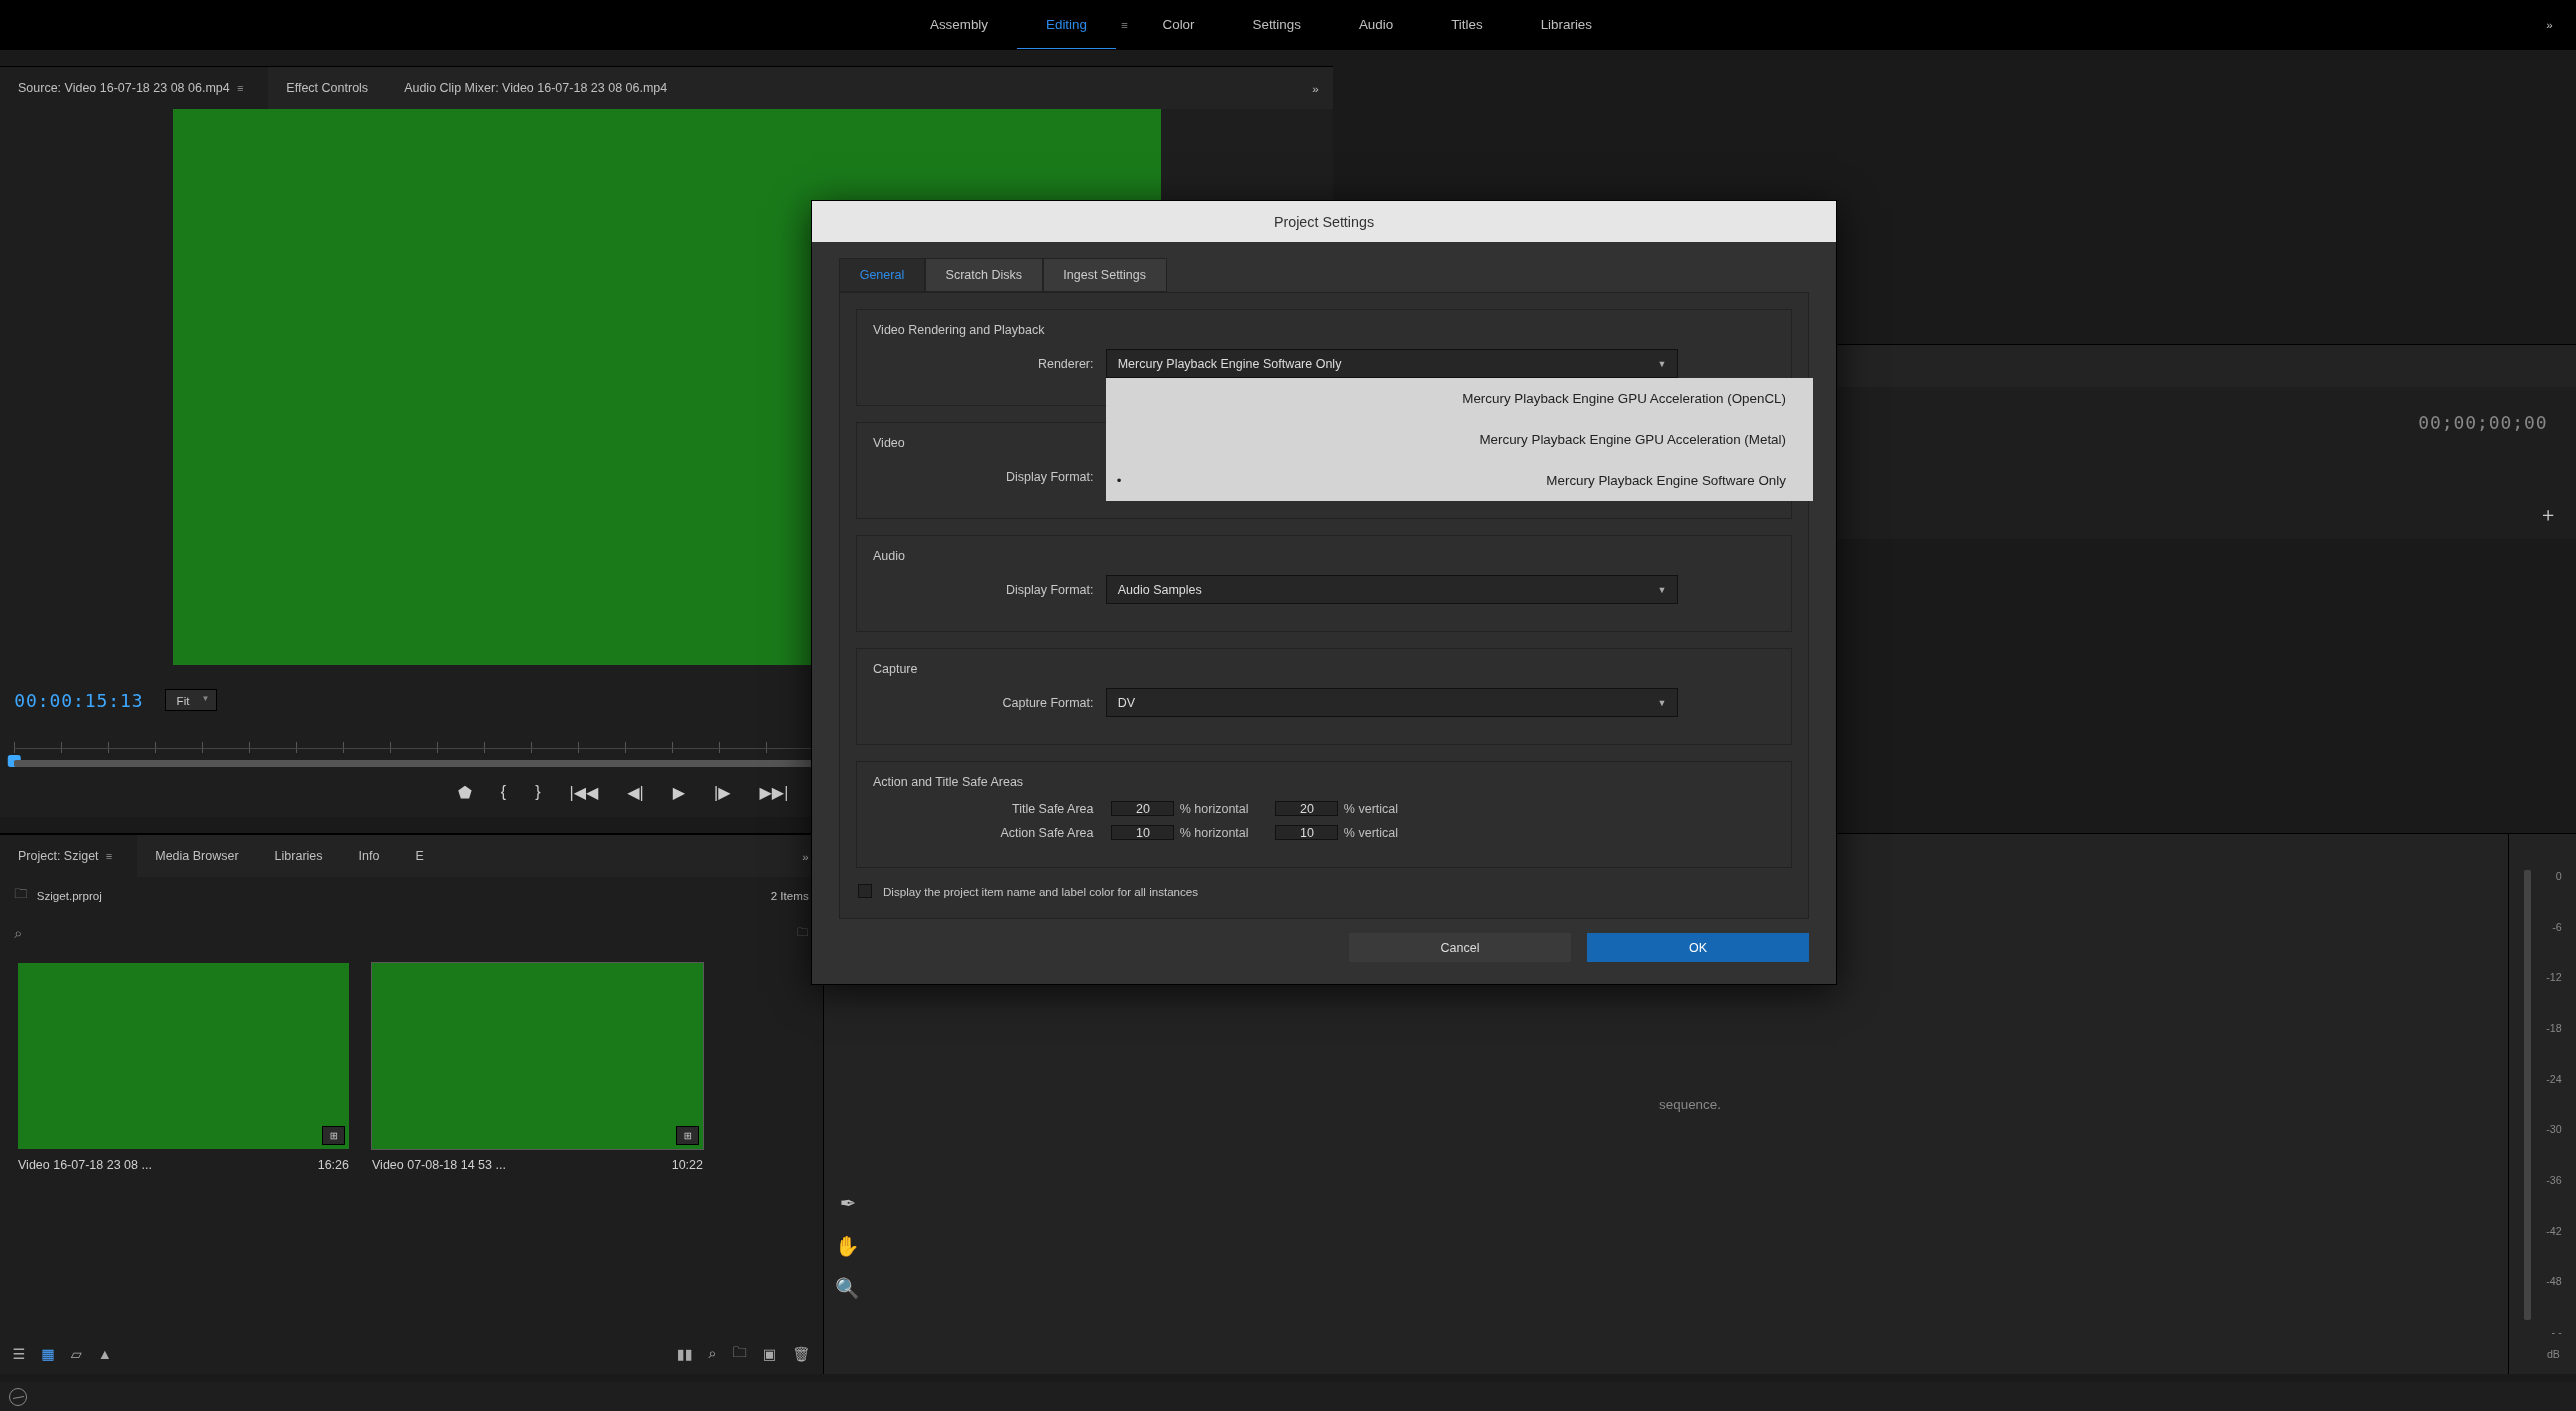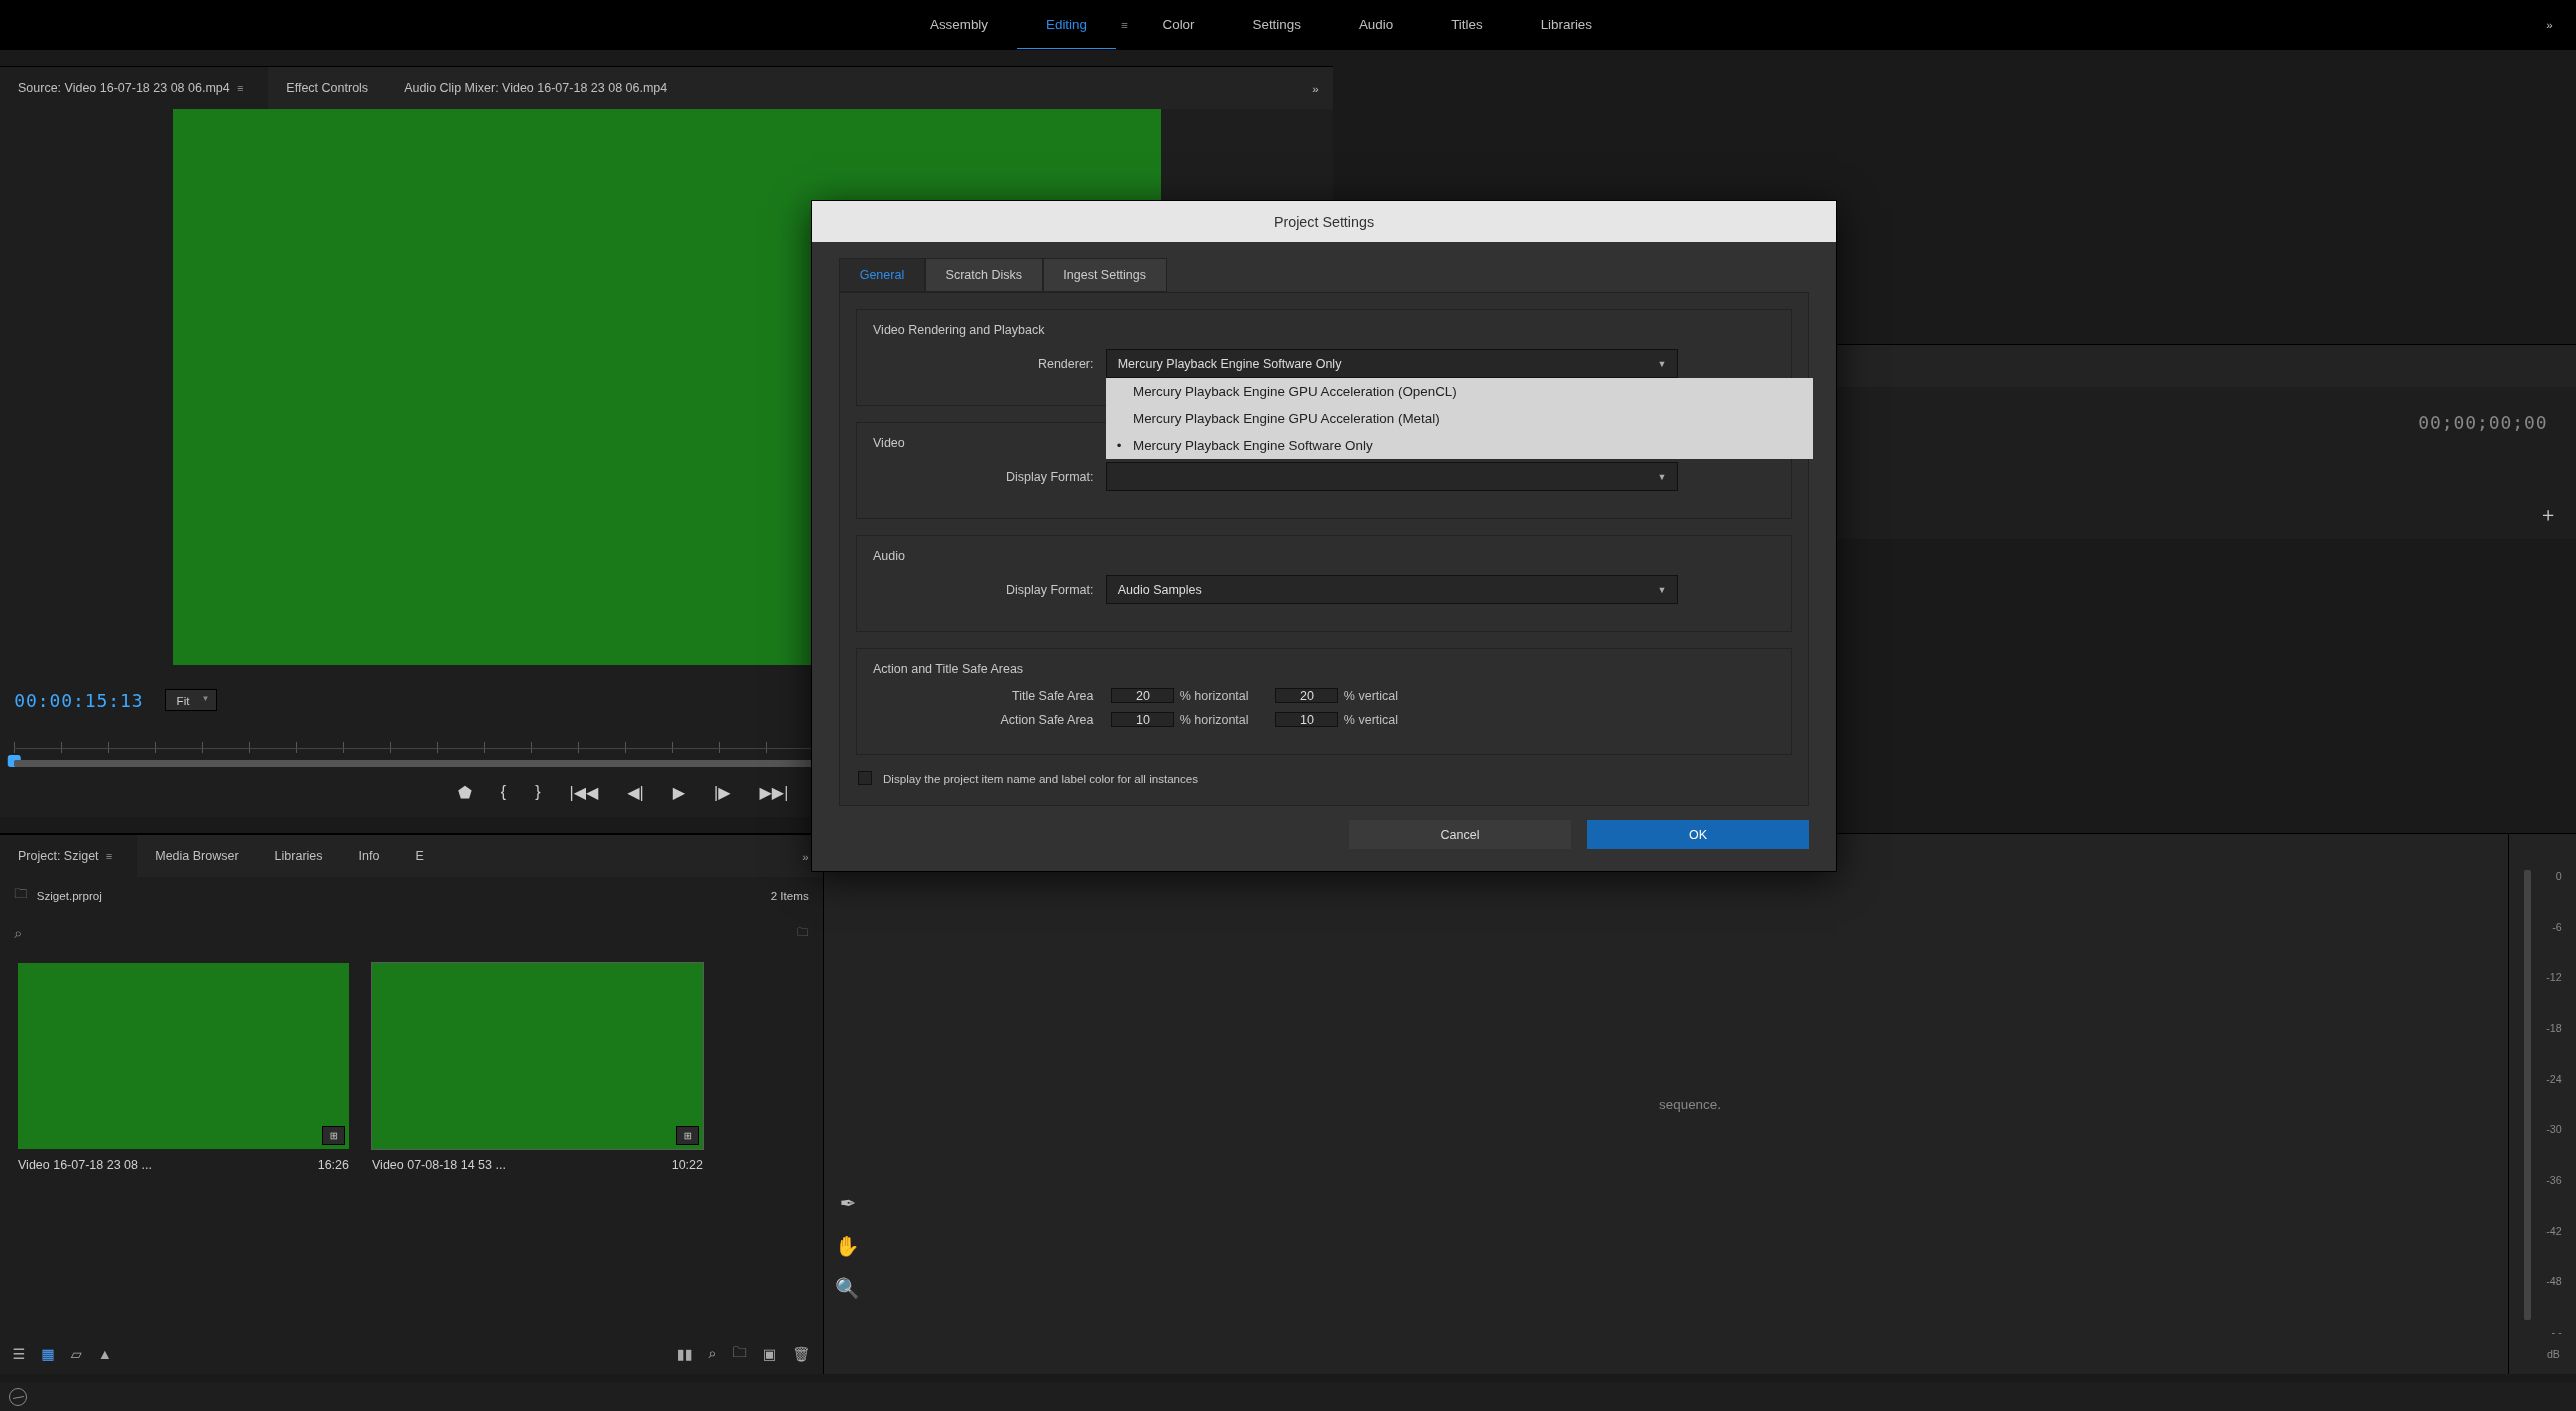--- a/index.html
+++ b/index.html
@@ -96,21 +96,21 @@
 .chk-row { display: flex; align-items: center; margin: 14.3px 18px 19.7px; text-align: right; }
 .chk { width: 14.3px; height: 14.3px; background: #262626; border: 0.9px solid #111; margin-right: 10.7px; }
 
 .modal-buttons { display: flex; justify-content: flex-end; padding: 0 27px 21.5px; gap: 16px; }
 .btn { width: 222px; height: 29px; display: flex; align-items: center; justify-content: center; font-size: 12.5px; cursor: pointer; }
 .btn-cancel { background: #3a3a3a; color: #ddd; }
 .btn-ok { background: #1667b3; color: #fff; }
 
 
 .dd-open { position: absolute; background: #d4d4d4; color: #222; z-index: 50; font-size: 13.4px; }
-.dd-open .opt { padding: 6px 27px; white-space: nowrap; position: relative; cursor: pointer; }
+.dd-open .opt { padding: 13px 27px; white-space: nowrap; position: relative; cursor: pointer; text-align: right; }
 .dd-open .opt.sel::before { content: "•"; position: absolute; left: 10.7px; }
 
 .app-footer { position: absolute; bottom: 0; left: 0; right: 0; height: 29px; background: #1e1e1e; display: flex; align-items: center; padding: 0 9px; }
 .cc-icon { width: 18px; height: 18px; border: 1.3px solid #888; border-radius: 50%; position: relative; }
 .cc-icon::after { content: ""; position: absolute; left: 2.7px; right: 2.7px; top: 50%; height: 1.3px; background: #888; transform: rotate(-10deg); }
 </style>
 </head>
 <body>
 
 <div class="ws-bar">
@@ -313,20 +313,27 @@
     </div>
 
     <div class="section">
       <div class="section-title">Audio</div>
       <div class="field-row">
         <div class="field-label">Display Format:</div>
         <div class="dd">Audio Samples</div>
       </div>
     </div>
 
+    <div class="section">
+      <div class="section-title">Capture</div>
+      <div class="field-row">
+        <div class="field-label">Capture Format:</div>
+        <div class="dd">DV</div>
+      </div>
+    </div>
 
     <div class="section">
       <div class="section-title">Action and Title Safe Areas</div>
       <div class="field-row">
         <div class="field-label">Title Safe Area</div>
         <input class="num-in" value="20" style="">
         <span class="unit">% horizontal</span>
         <input class="num-in" value="20" style="">
         <span class="unit">% vertical</span>
       </div>

